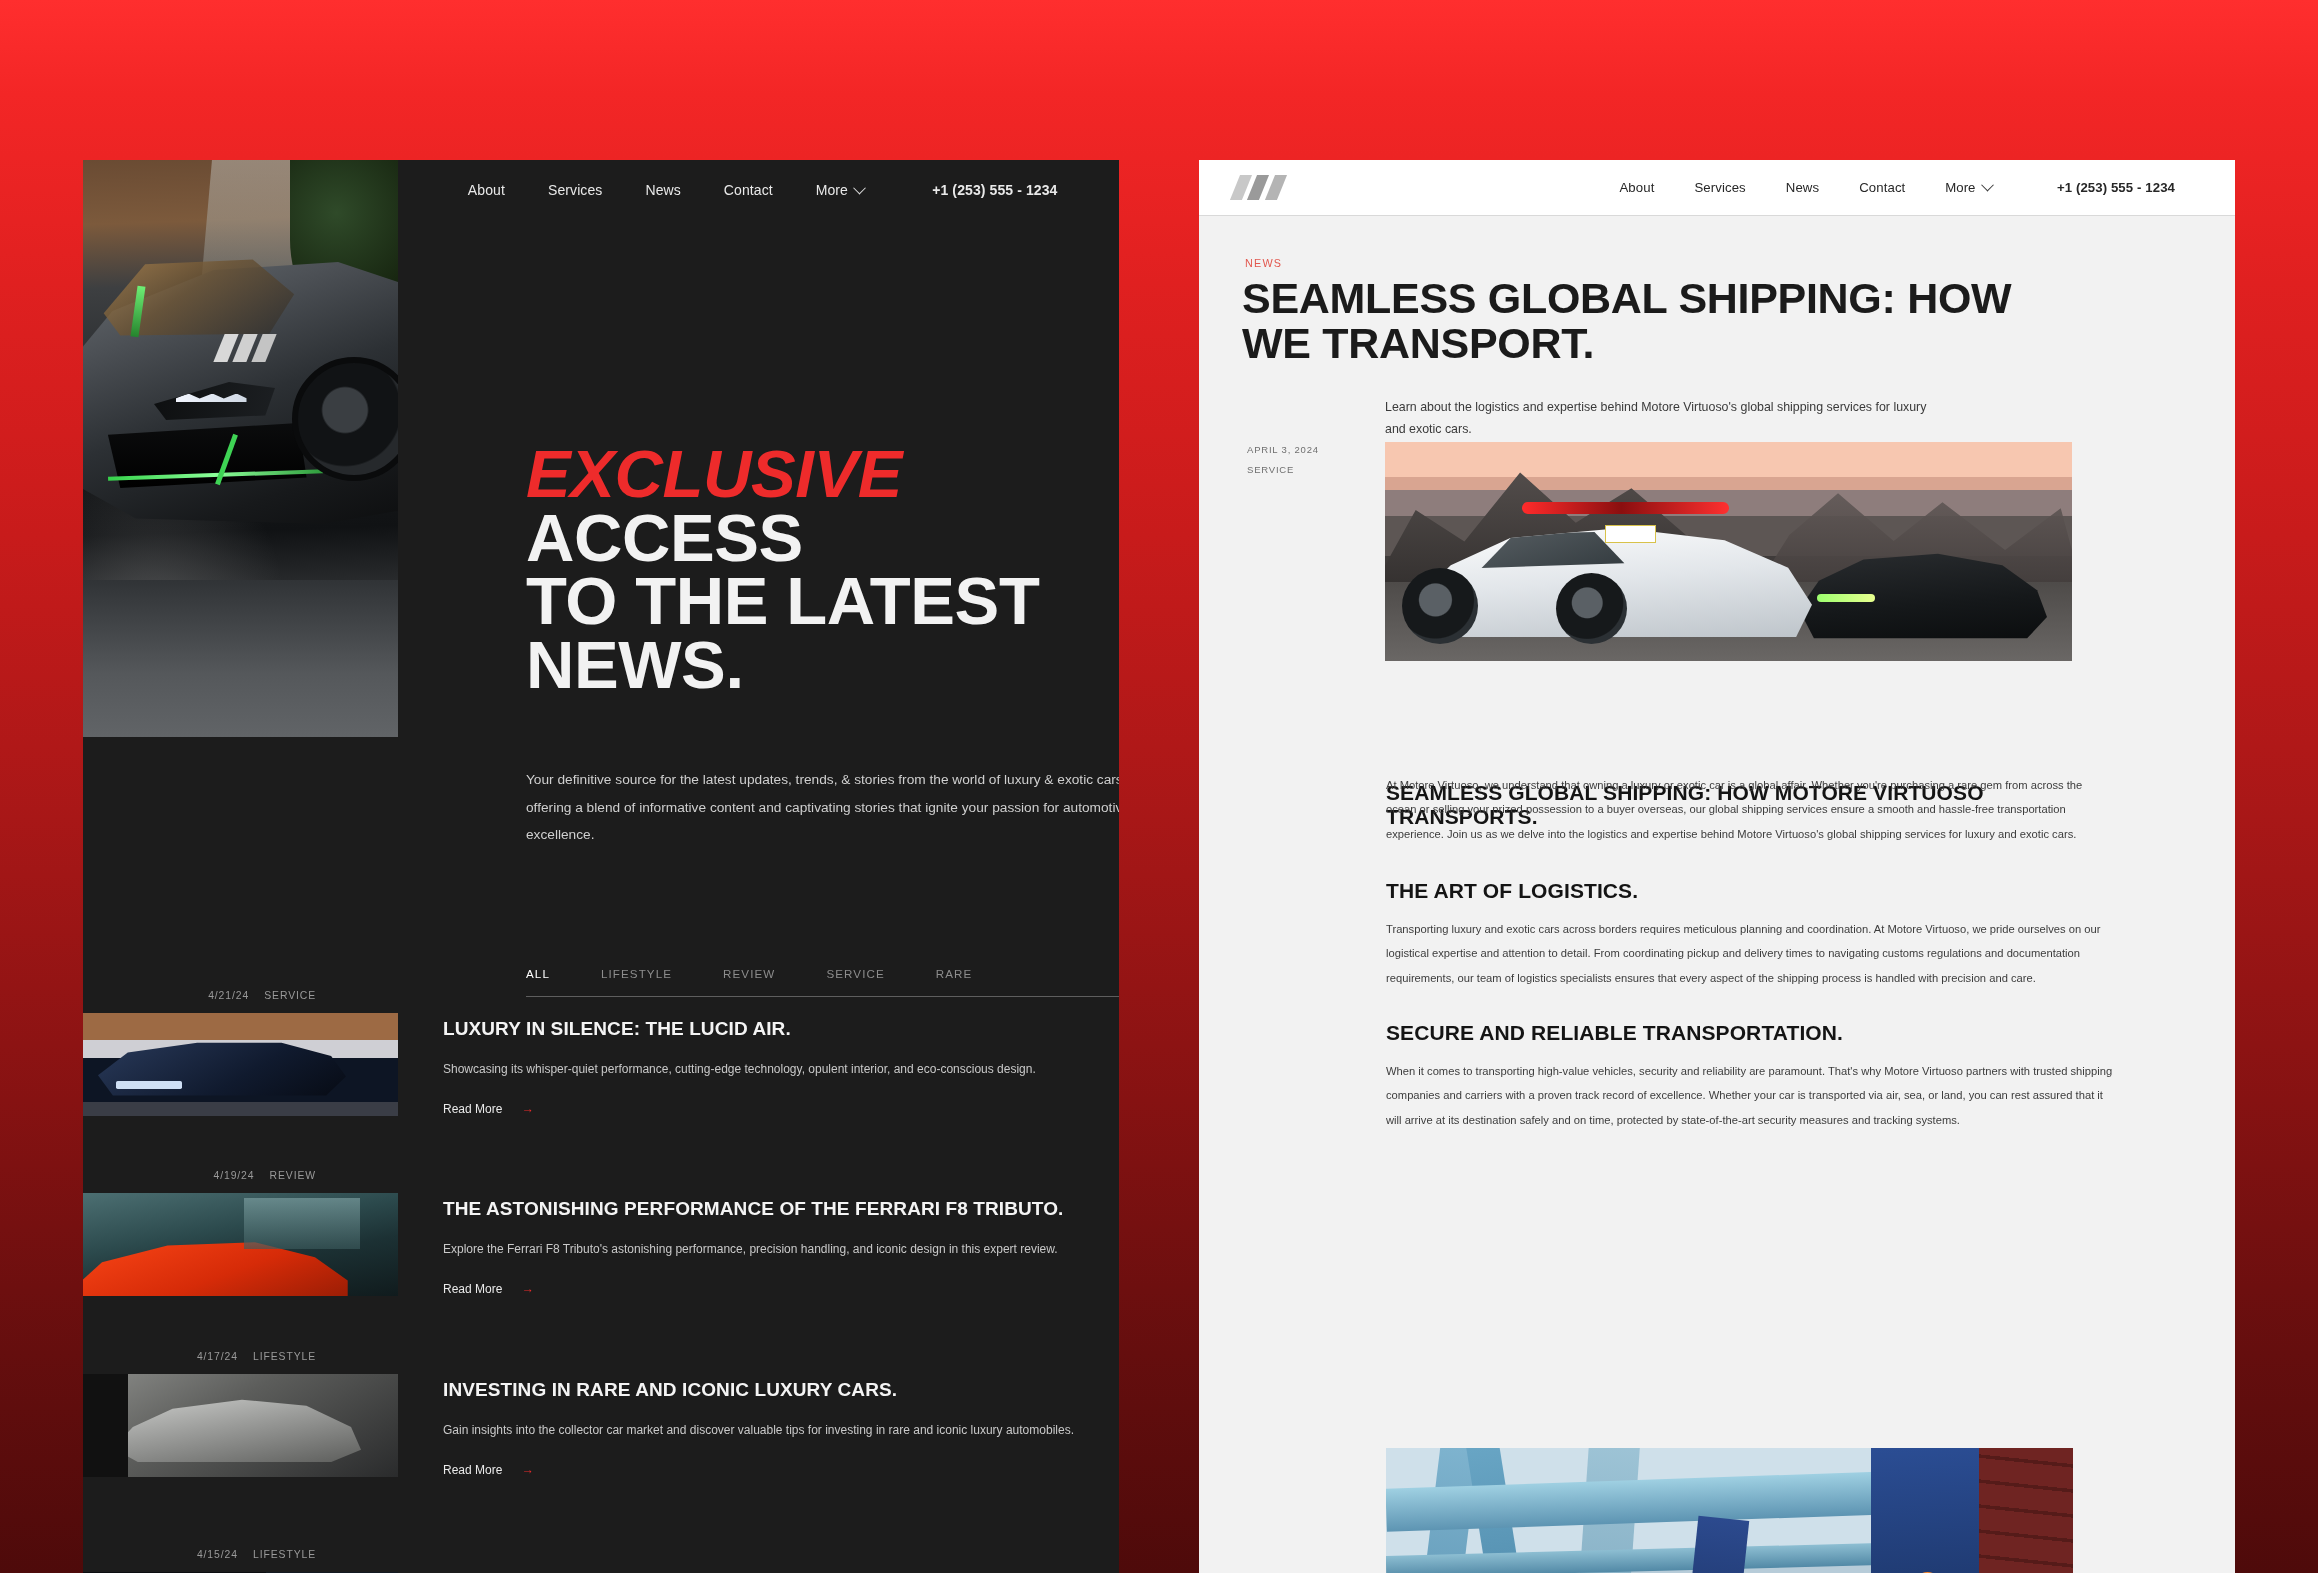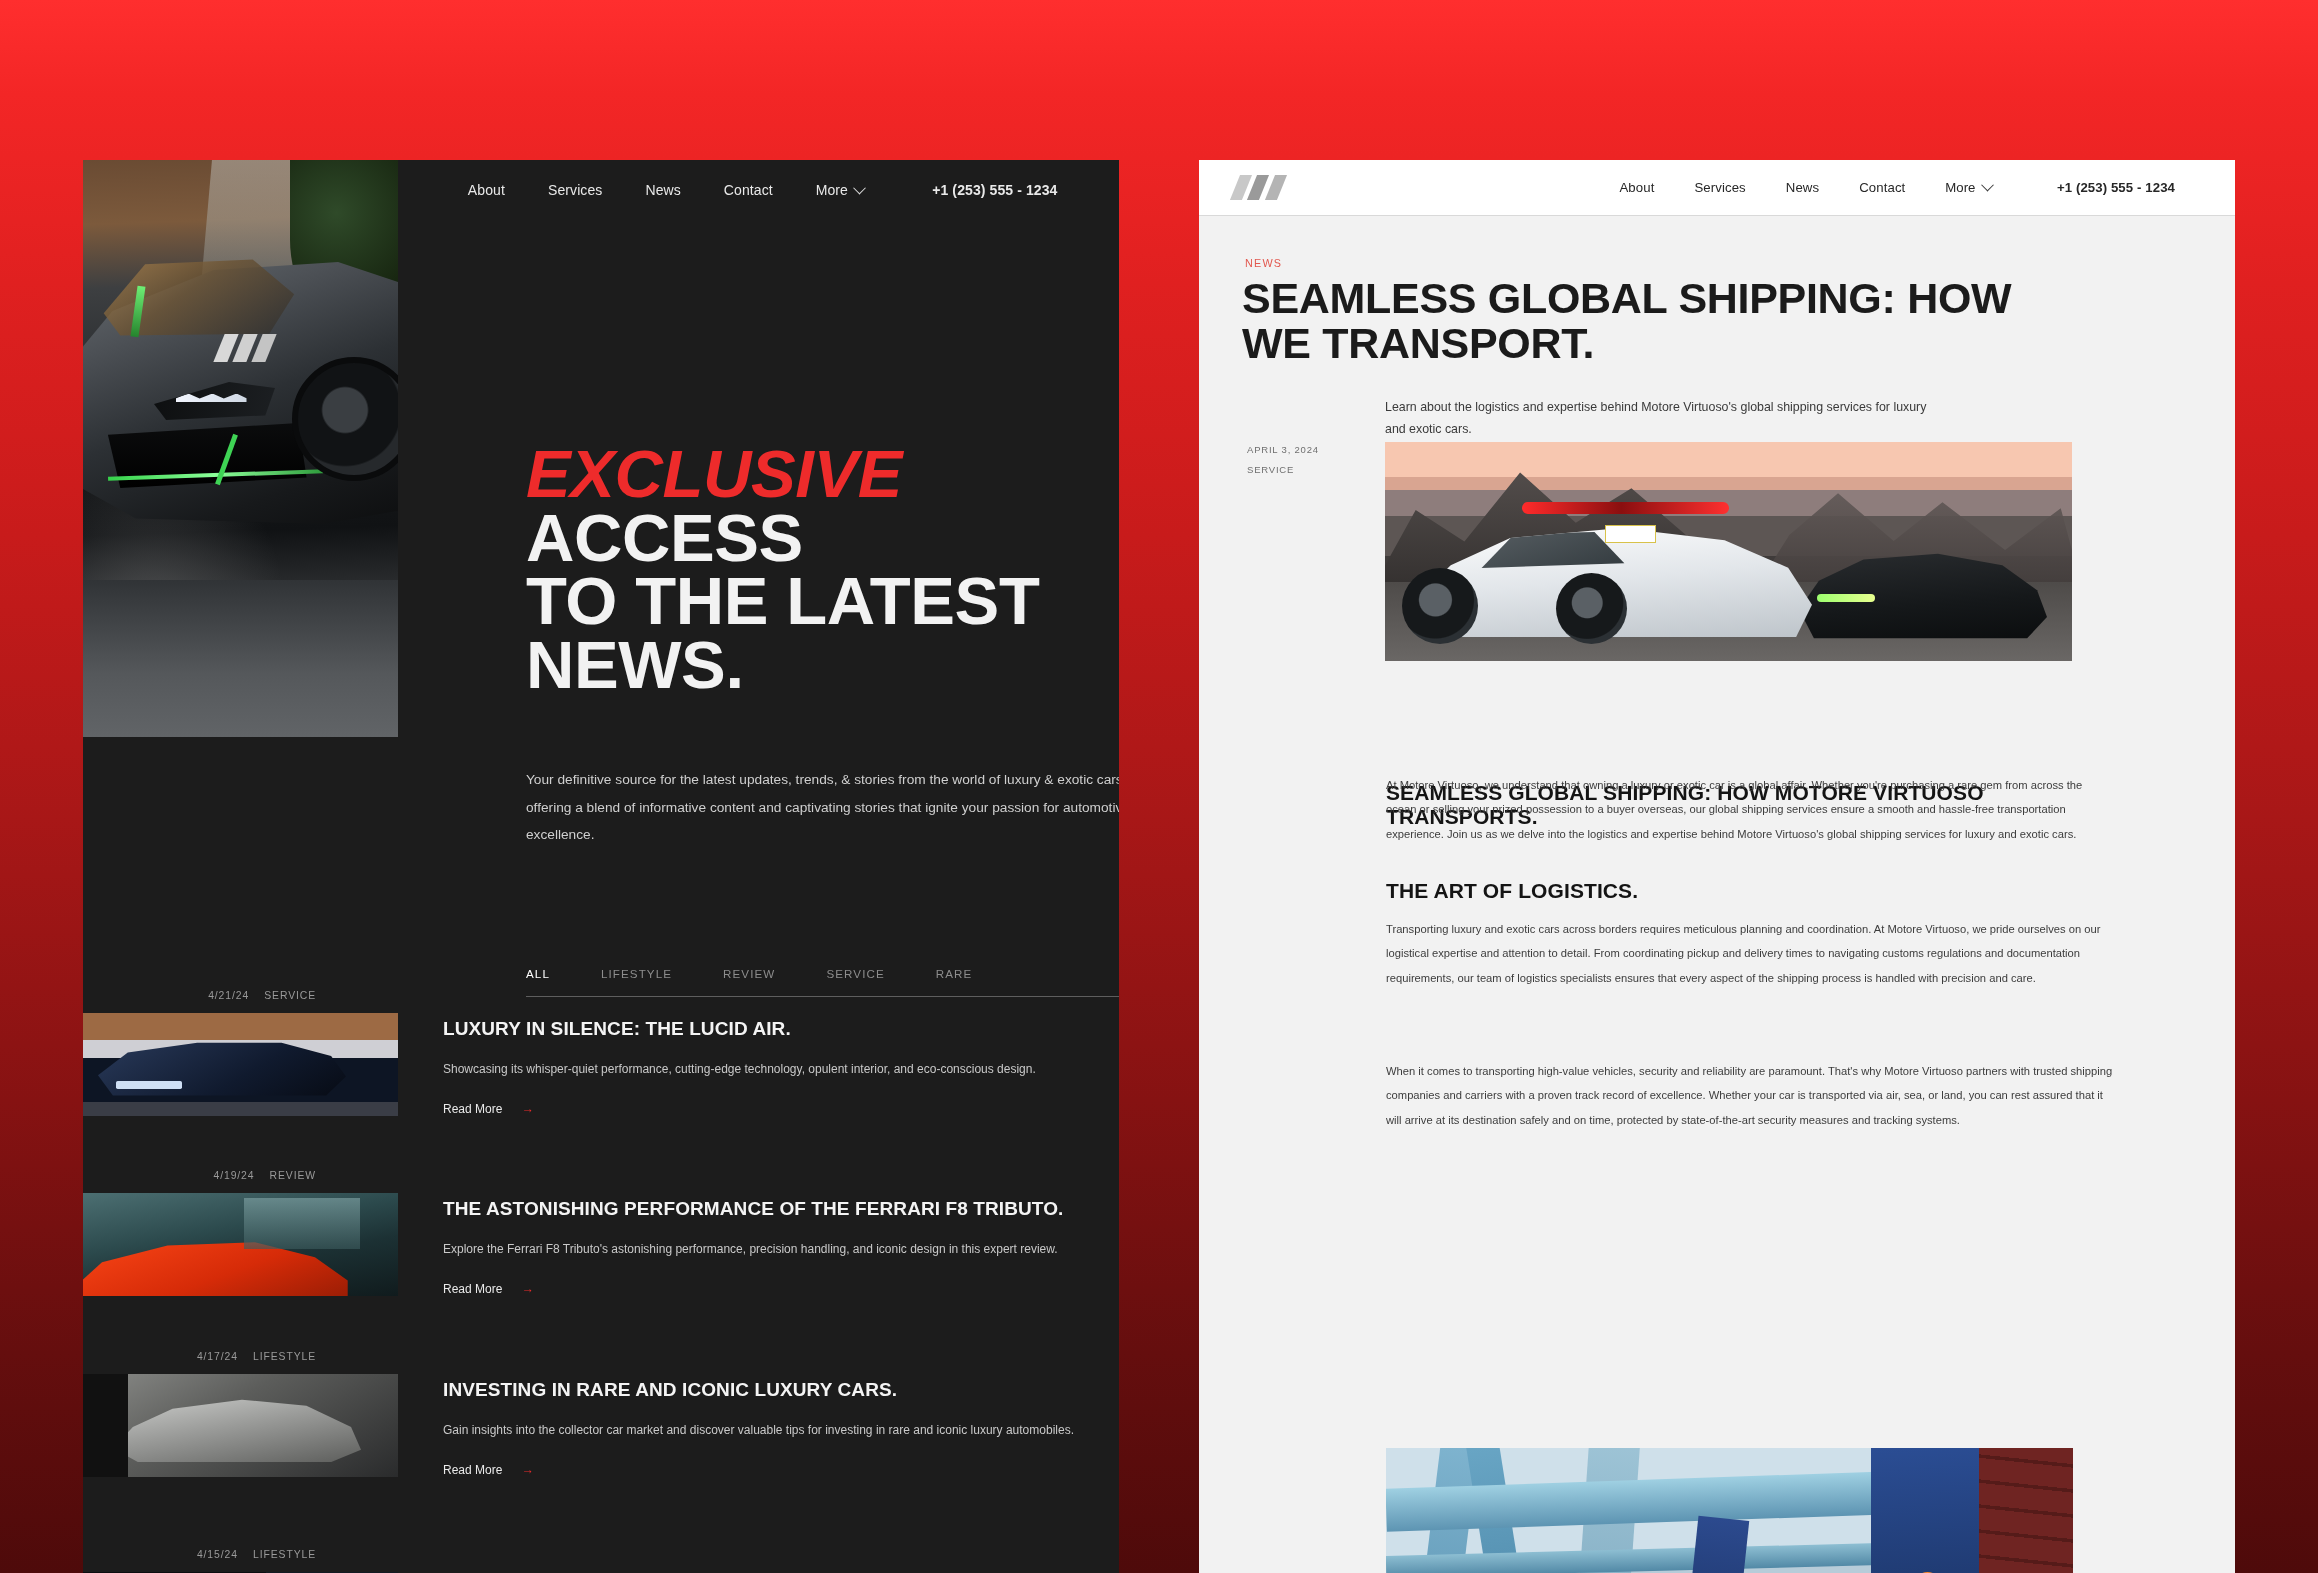--- a/index.html
+++ b/index.html
@@ -448,20 +448,21 @@
     <div class="wh1"></div>
     <div class="wh2"></div>
   </div>
 
   <h2 class="r-h2" style="top:608px;margin-top:13px;">SEAMLESS GLOBAL SHIPPING: HOW MOTORE VIRTUOSO TRANSPORTS.</h2>
   <p class="r-p" style="top:613px;">At Motore Virtuoso, we understand that owning a luxury or exotic car is a global affair. Whether you're purchasing a rare gem from across the ocean or selling your prized possession to a buyer overseas, our global shipping services ensure a smooth and hassle-free transportation experience. Join us as we delve into the logistics and expertise behind Motore Virtuoso's global shipping services for luxury and exotic cars.</p>
 
   <h2 class="r-h2" style="top:719px;">THE ART OF LOGISTICS.</h2>
   <p class="r-p" style="top:757px;">Transporting luxury and exotic cars across borders requires meticulous planning and coordination. At Motore Virtuoso, we pride ourselves on our logistical expertise and attention to detail. From coordinating pickup and delivery times to navigating customs regulations and documentation requirements, our team of logistics specialists ensures that every aspect of the shipping process is handled with precision and care.</p>
 
+  <h2 class="r-h2" style="top:861px;">SECURE AND RELIABLE TRANSPORTATION.</h2>
   <p class="r-p" style="top:899px;">When it comes to transporting high-value vehicles, security and reliability are paramount. That's why Motore Virtuoso partners with trusted shipping companies and carriers with a proven track record of excellence. Whether your car is transported via air, sea, or land, you can rest assured that it will arrive at its destination safely and on time, protected by state-of-the-art security measures and tracking systems.</p>
 
   <div class="r-img2">
     <div class="beamA"></div>
     <div class="beamB"></div>
     <div class="beamC"></div>
     <div class="bridge"></div>
     <div class="bridge2"></div>
 
     <div class="cont-hang"></div>

